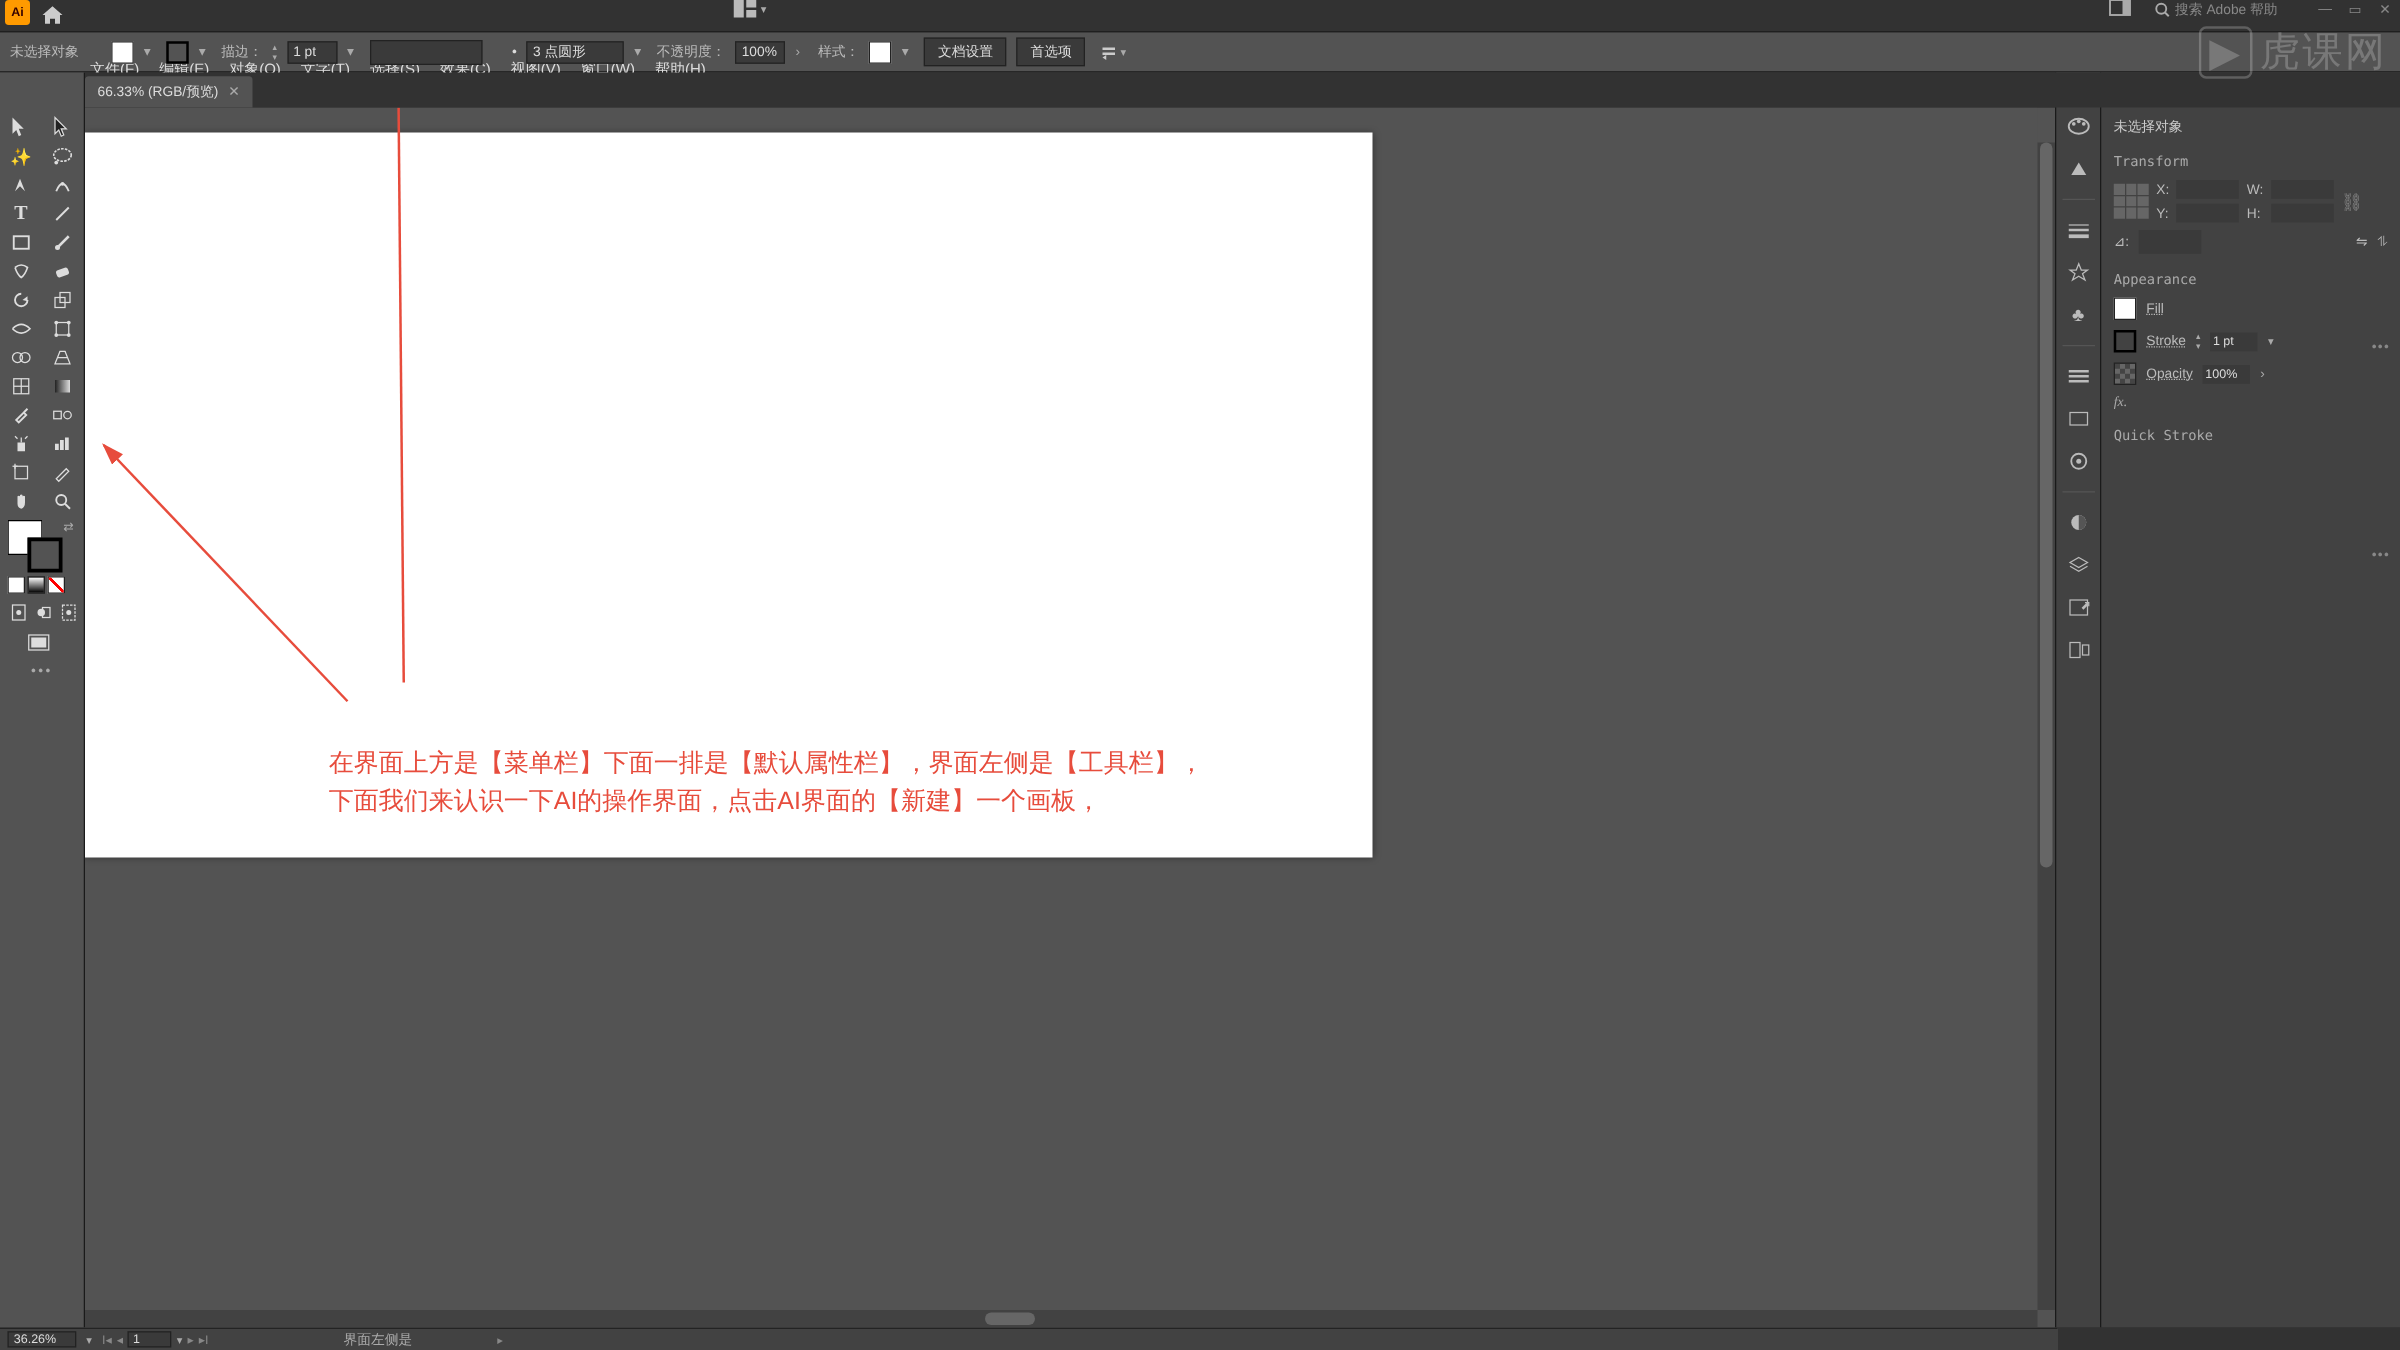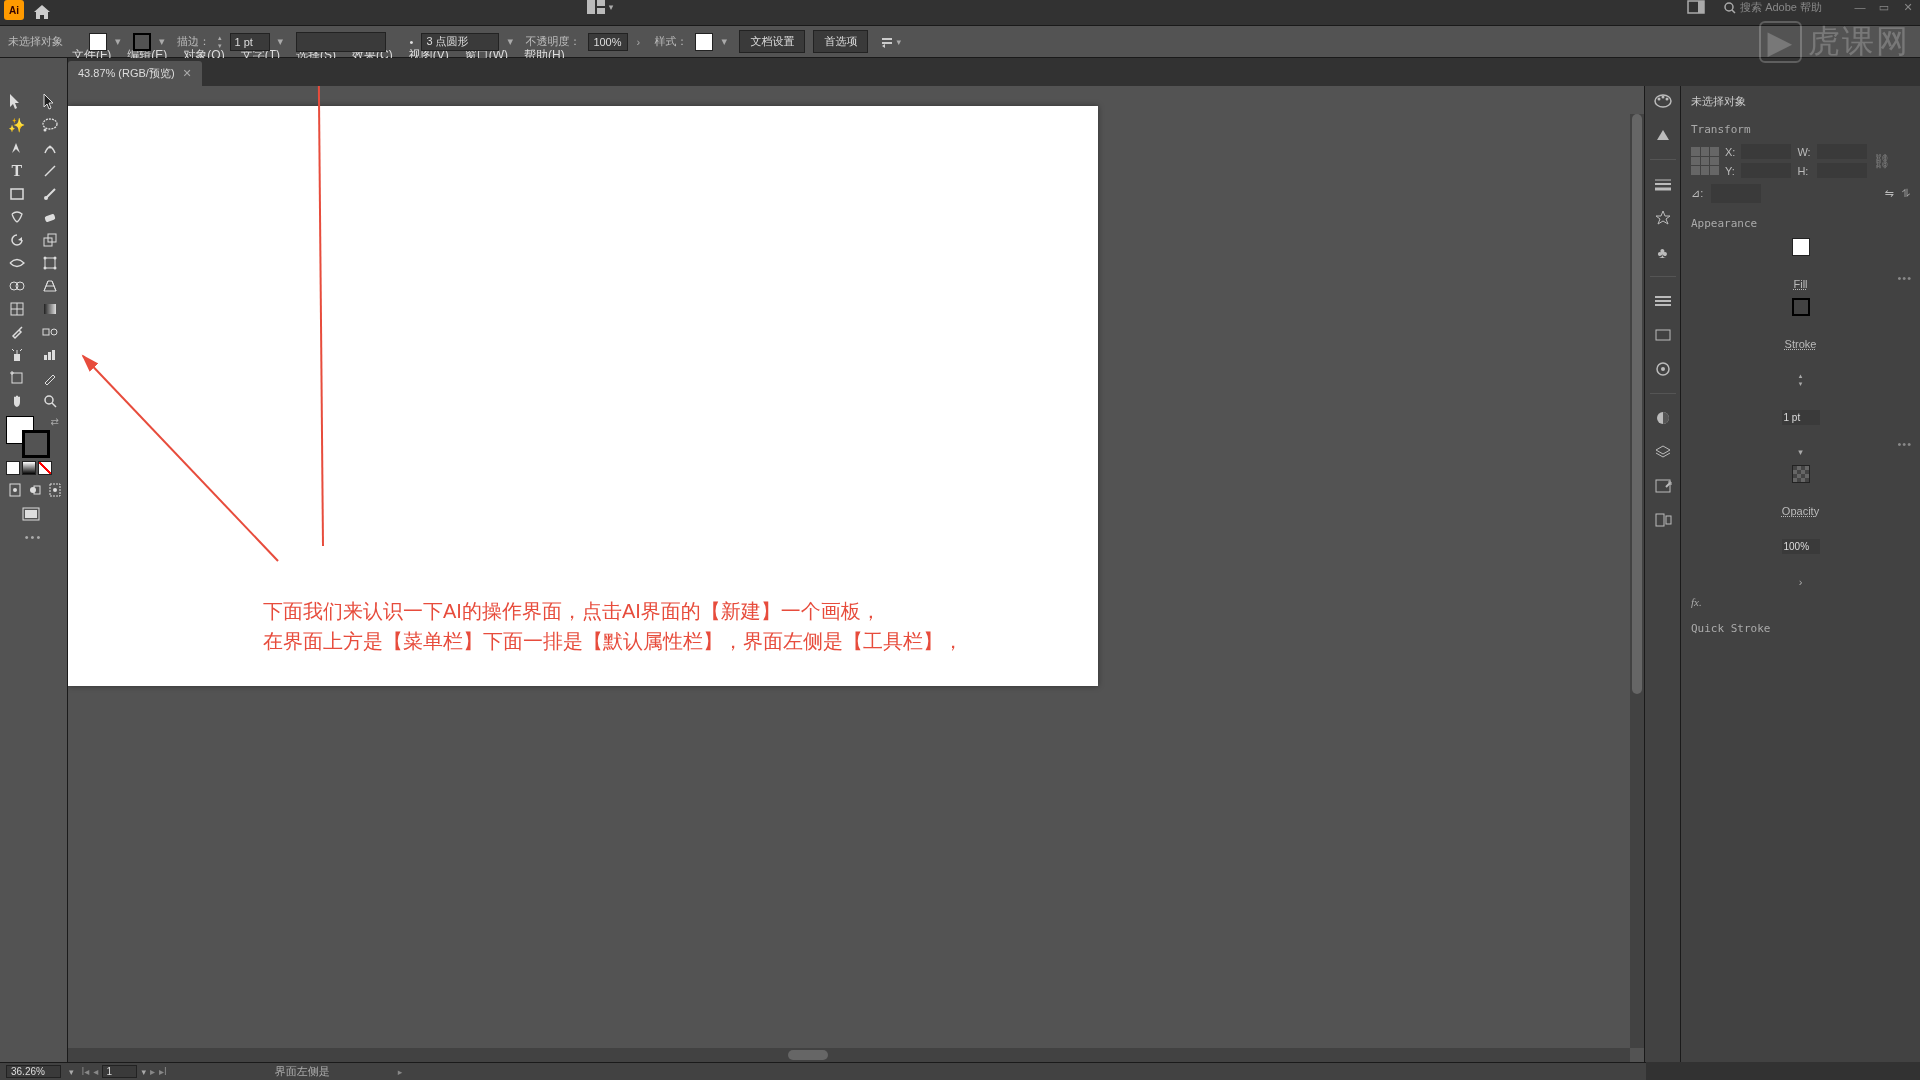--- a/index.html
+++ b/index.html
@@ -65,21 +65,21 @@
 .props-tab.inactive { background: #323232; color: #888; }
 .props-body { padding: 10px 10px; color: #bbb; }
 .props-section { margin-bottom: 14px; }
 .sect-title { font-family: monospace; color: #aaa; margin-bottom: 8px; font-size: 11px; }
 .transform-grid { display: flex; gap: 6px; align-items: center; }
 .ref-grid { width: 28px; height: 28px; display: grid; grid-template-columns: repeat(3,1fr); grid-template-rows: repeat(3,1fr); gap: 1px; }
 .ref-grid span { background: #666; }
 .xywh { display: grid; grid-template-columns: auto 50px auto 50px; gap: 4px 6px; align-items: center; font-family: monospace; font-size: 11px; }
 .xywh input { width: 50px; background: #3a3a3a; border: none; color: #666; padding: 2px; font-size: 10px; }
 .angle-row { display: flex; gap: 8px; margin-top: 6px; align-items: center; font-family: monospace; }
-.appear-row { display: flex; align-items: center; gap: 22px; margin-bottom: 8px; font-family: monospace; font-size: 11px; flex-direction: column; }
+.appear-row { display: flex; align-items: center; gap: 8px; margin-bottom: 8px; font-family: monospace; font-size: 11px; }
 .appear-sw { width: 18px; height: 18px; border: 1px solid #222; }
 .more-dots { position: absolute; right: 8px; color: #888; letter-spacing: 1px; cursor: pointer; }
 
 .statusbar { height: 18px; background: #424242; display: flex; align-items: center; padding: 0 6px; gap: 8px; font-size: 11px; border-top: 1px solid #1a1a1a; position: fixed; bottom: 0; left: 0; right: 274px; }
 .statusbar .zoom-sel { background: #3a3a3a; border: 1px solid #222; color: #ddd; padding: 0 4px; width: 55px; font-size: 10px; }
 .statusbar .art-nav { display: flex; align-items: center; gap: 4px; }
 .statusbar .art-nav span { cursor: pointer; color: #888; font-size: 10px; }
 .statusbar .art-input { width: 35px; background: #3a3a3a; border: 1px solid #222; color: #ddd; padding: 0 3px; font-size: 10px; }
 .statusbar .tool-name { margin-left: 100px; color: #aaa; }
 
@@ -171,21 +171,21 @@
       </svg>
       <span style="font-size:9px;color:#aaa;">▾</span>
     </span>
 </div>
 
 <div class="workspace">
 
   <div class="doc-tabs">
     <span class="doc-tab-small">‹‹ &nbsp;✕</span>
     <div class="doc-tab">
-      <span>43.87% (RGB/预览)</span>
+      <span>66.33% (RGB/预览)</span>
       <span class="close">✕</span>
     </div>
   </div>
 
   <div class="toolbox">
     <div class="tool-row">
         <div class="tool">
           <svg width="13" height="15">
             <path d="M0 0 L0 13 L3 10 L5 15 L7 14 L5 9 L9 9 Z" fill="#ddd"></path>
           </svg>
@@ -419,22 +419,22 @@
         <svg style="position:absolute;left:0;top:0;width:100%;height:100%;pointer-events:none;">
           <defs>
             <marker id="ah" markerWidth="10" markerHeight="10" refX="8" refY="3" orient="auto">
                 <path d="M0,0 L9,3 L0,6 Z" fill="#e74c3c"></path>
               </marker>
           </defs>
           <line x1="250" y1="-118" x2="255" y2="440" stroke="#e74c3c" stroke-width="2" marker-start="url(#ah)"></line>
           <line x1="210" y1="455" x2="15" y2="250" stroke="#e74c3c" stroke-width="2" marker-end="url(#ah)"></line>
         </svg>
         <div class="annotation-text">
+          <div>在界面上方是【菜单栏】下面一排是【默认属性栏】，界面左侧是【工具栏】，</div>
           <div>下面我们来认识一下AI的操作界面，点击AI界面的【新建】一个画板，</div>
-          <div>在界面上方是【菜单栏】下面一排是【默认属性栏】，界面左侧是【工具栏】，</div>
         </div>
       </div>
     </div>
     <div class="scrollbar-v">
         <div class="thumb"></div>
       </div>
     <div class="scrollbar-h">
         <div class="thumb"></div>
       </div>
   </div>

